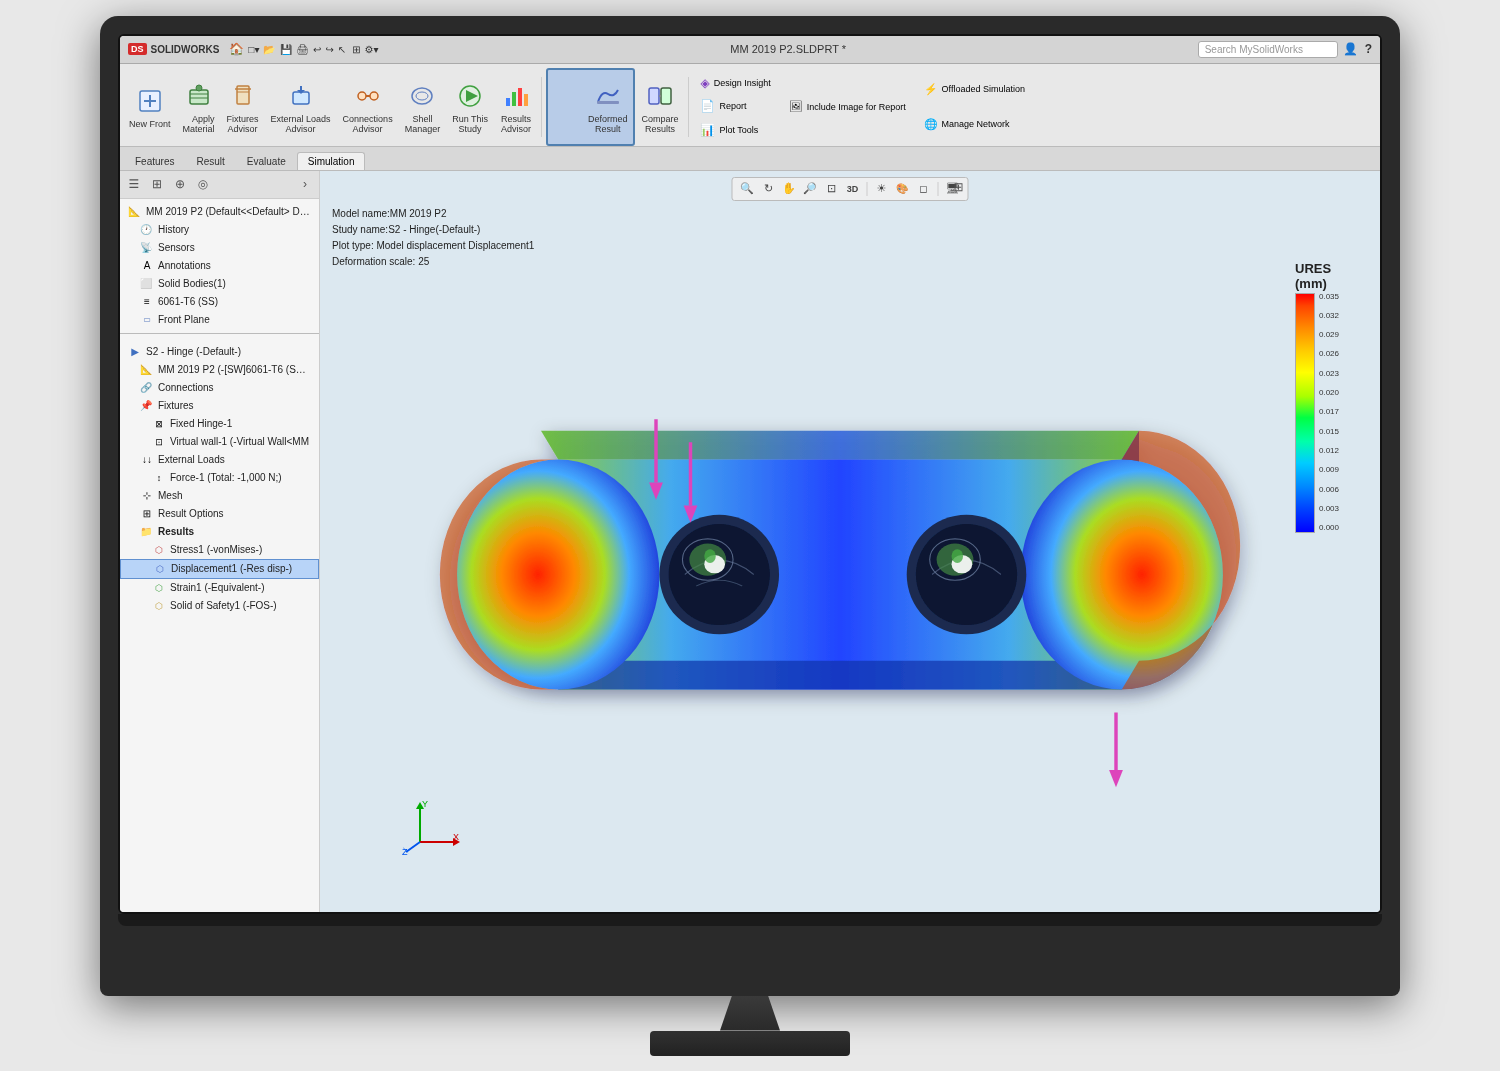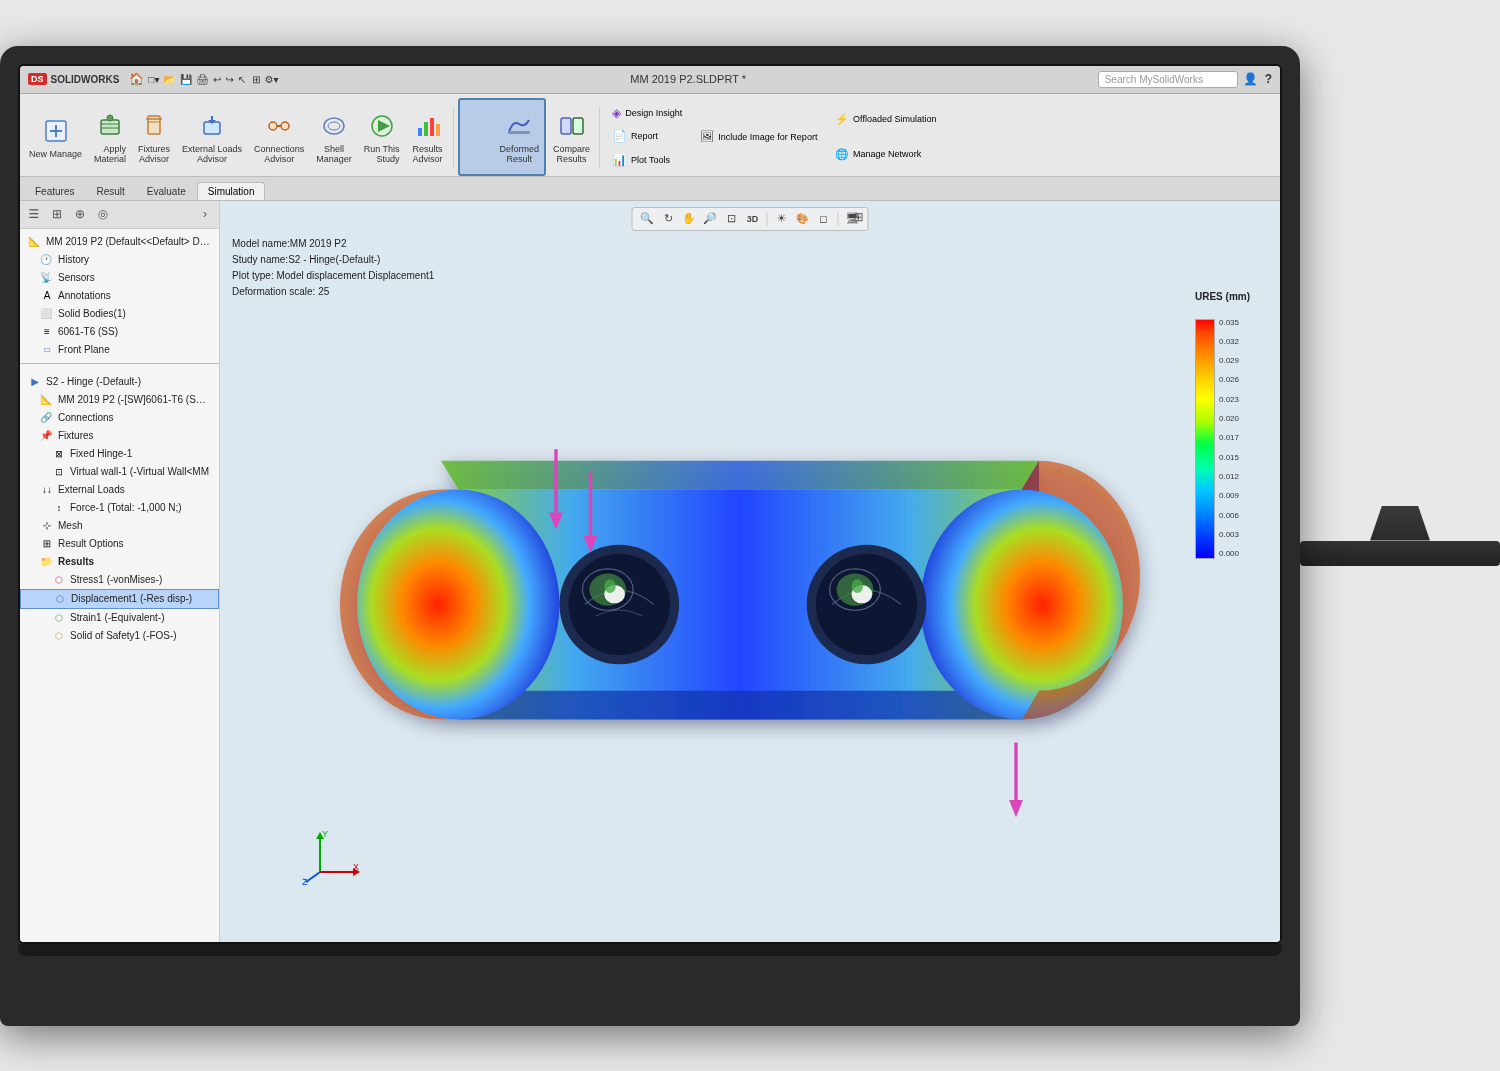--- a/index.html
+++ b/index.html
@@ -316,24 +316,24 @@
       position: absolute;
       top: 90px;
       right: 30px;
       width: 55px;
       font-size: 9px;
       color: #222;
       z-index: 10;
     }
 
     .legend-title {
-      font-size: 10px;
+      font-size: 13px;
       font-weight: bold;
-      margin-bottom: 17px;
-      text-align: center;
+      margin-bottom: 2px;
+      text-align: left;
     }
 
     .legend-gradient {
       width: 20px;
       height: 240px;
       float: left;
       margin-right: 4px;
       background: linear-gradient(to bottom,
         #ff0000 0%,
         #ff4400 5%,
@@ -408,21 +408,21 @@
       width: 1px;
       height: 60px;
       background: #ccc;
       margin: 0 2px;
       align-self: center;
     }
   </style>
 </head>
 <body>
 
-<div style="display:flex;flex-direction:row;align-items:center;">
+<div style="display:flex;flex-direction:column;align-items:center;">
 
   <div class="monitor-outer">
     <div class="screen-bezel">
       <div class="screen-content">
 
         <div class="title-bar">
           <div class="sw-logo">
             <div class="sw-logo-box">DS</div>
             <span class="sw-logo-text">SOLIDWORKS</span>
           </div>
@@ -453,21 +453,21 @@
 
             <div class="ribbon-btn">
               <div class="ribbon-icon">
                 <svg viewBox="0 0 28 28" fill="none">
                   <rect x="4" y="4" width="20" height="20" rx="2" fill="#e8f0ff" stroke="#5080c0" stroke-width="1.5"></rect>
                   <line x1="14" y1="8" x2="14" y2="20" stroke="#5080c0" stroke-width="2"></line>
                   <line x1="8" y1="14" x2="20" y2="14" stroke="#5080c0" stroke-width="2"></line>
                 </svg>
               </div>
               <span style="font-size:9px;text-align:center;">New
-Manage</span>
+Front</span>
             </div>
 
             <div class="ribbon-btn">
               <div class="ribbon-icon">
                 <svg viewBox="0 0 28 28" fill="none">
                   <rect x="5" y="8" width="18" height="14" rx="2" fill="#c8e8c8" stroke="#408040" stroke-width="1.5"></rect>
                   <line x1="5" y1="12" x2="23" y2="12" stroke="#408040" stroke-width="1"></line>
                   <line x1="5" y1="16" x2="23" y2="16" stroke="#408040" stroke-width="1"></line>
                   <circle cx="14" cy="6" r="3" fill="#60a060" stroke="#408040" stroke-width="1"></circle>
                 </svg>
@@ -518,21 +518,21 @@
               <span style="font-size:9px;text-align:center;">Shell<br>Manager</span>
             </div>
 
             <div class="ribbon-btn">
               <div class="ribbon-icon">
                 <svg viewBox="0 0 28 28" fill="none">
                   <circle cx="14" cy="14" r="10" fill="#e0f0e0" stroke="#40a040" stroke-width="1.5"></circle>
                   <polygon points="10,8 22,14 10,20" fill="#40a040"></polygon>
                 </svg>
               </div>
-              <span style="font-size:9px;text-align:right;">Run This<br>Study</span>
+              <span style="font-size:9px;text-align:center;">Run This<br>Study</span>
             </div>
 
             <div class="ribbon-btn">
               <div class="ribbon-icon">
                 <svg viewBox="0 0 28 28" fill="none">
                   <rect x="4" y="16" width="4" height="8" fill="#4080ff"></rect>
                   <rect x="10" y="10" width="4" height="14" fill="#40c040"></rect>
                   <rect x="16" y="6" width="4" height="18" fill="#ff4040"></rect>
                   <rect x="22" y="12" width="4" height="12" fill="#ffa040"></rect>
                 </svg>

